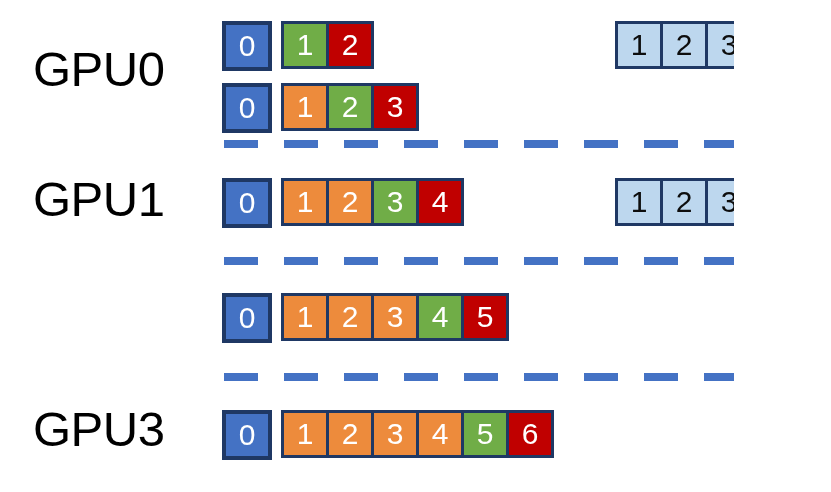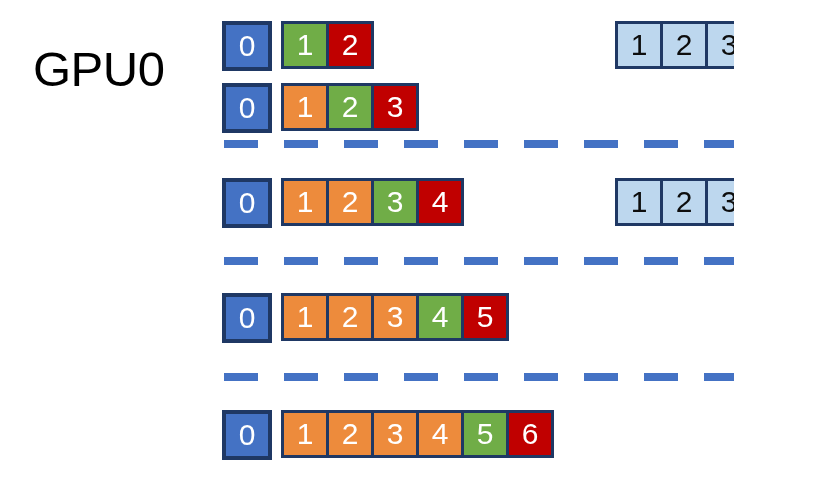--- a/index.html
+++ b/index.html
@@ -93,20 +93,21 @@
     <div class="cell c-blue">0</div>
   </div>
   <div class="group" style="left:281px; top:83px;">
     <div class="cell c-orange">1</div>
     <div class="cell c-green">2</div>
     <div class="cell c-red">3</div>
   </div>
 
   <div class="dashed" style="left:224px; top:140px; width:578px;"></div>
 
+  <div class="gpu-label" style="left:33px; top:175px;">GPU1</div>
 
   <div class="group solo" style="left:222px; top:178px;">
     <div class="cell c-blue">0</div>
   </div>
   <div class="group" style="left:281px; top:178px;">
     <div class="cell c-orange">1</div>
     <div class="cell c-orange">2</div>
     <div class="cell c-green">3</div>
     <div class="cell c-red">4</div>
   </div>
@@ -125,20 +126,21 @@
   <div class="group" style="left:281px; top:293px;">
     <div class="cell c-orange">1</div>
     <div class="cell c-orange">2</div>
     <div class="cell c-orange">3</div>
     <div class="cell c-green">4</div>
     <div class="cell c-red">5</div>
   </div>
 
   <div class="dashed" style="left:224px; top:373px; width:578px;"></div>
 
+  <div class="gpu-label" style="left:33px; top:405px;">GPU3</div>
 
   <div class="group solo" style="left:222px; top:410px;">
     <div class="cell c-blue">0</div>
   </div>
   <div class="group" style="left:281px; top:410px;">
     <div class="cell c-orange">1</div>
     <div class="cell c-orange">2</div>
     <div class="cell c-orange">3</div>
     <div class="cell c-orange">4</div>
     <div class="cell c-green">5</div>

